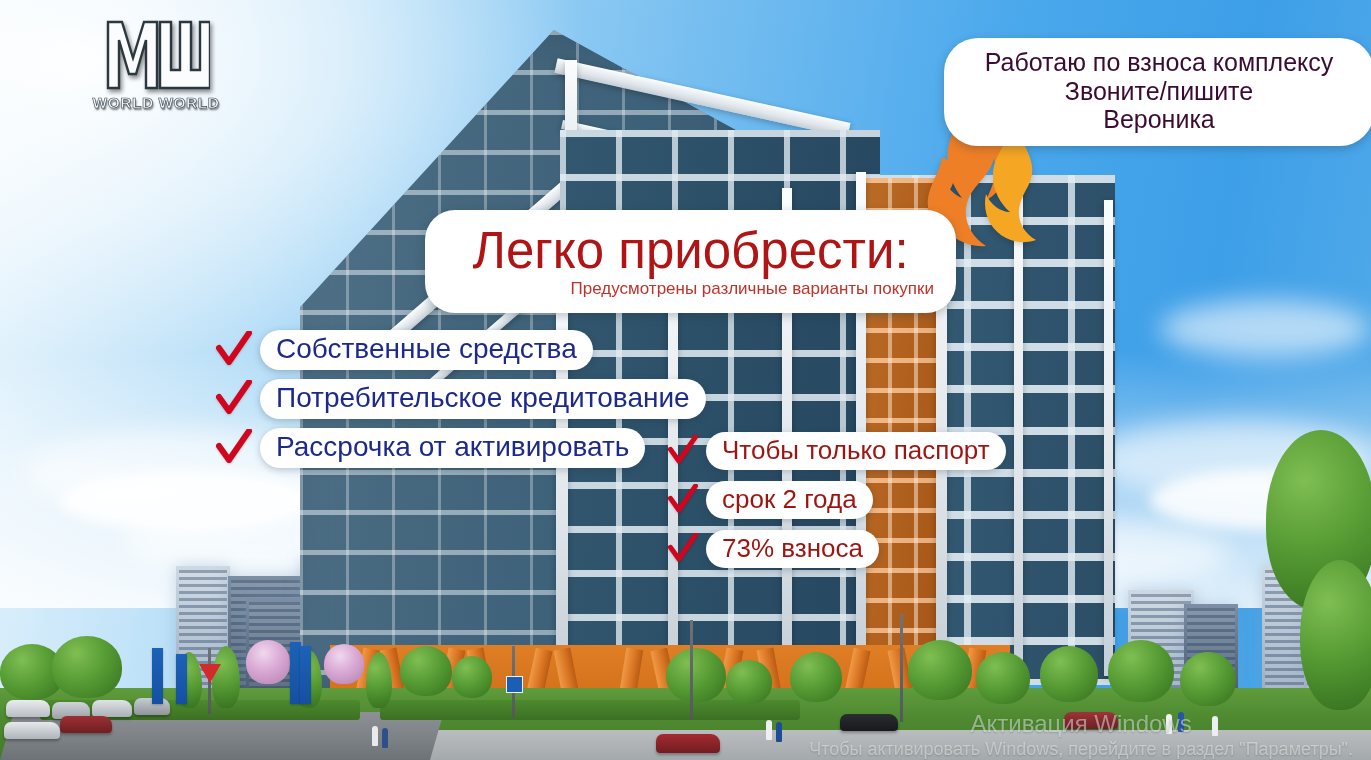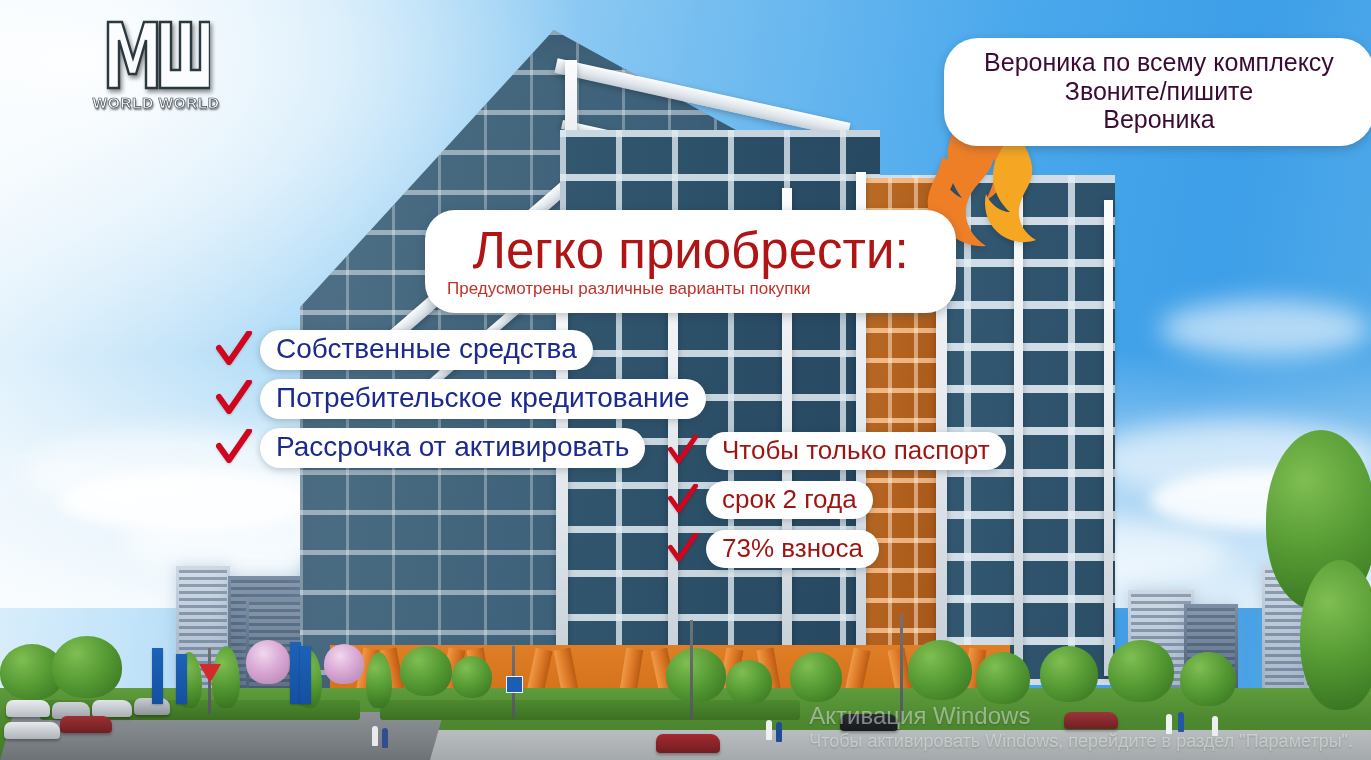--- a/index.html
+++ b/index.html
@@ -307,21 +307,21 @@
     font-size: 51px;
     line-height: 1.04;
     color: #b01414;
     text-align: center;
     white-space: nowrap;
   }
   .card-sub {
     margin-top: 2px;
     font-size: 17px;
     color: #c0322a;
-    text-align: left;
+    text-align: right;
     white-space: nowrap;
   }
 
   
   .check-row {
     position: absolute;
     display: flex;
     align-items: center;
     z-index: 54;
   }
@@ -345,22 +345,22 @@
   .pill-red {
     color: #9e1411;
     font-size: 26px;
     line-height: 1.16;
   }
 
   
   .watermark {
     position: absolute;
     right: 18px;
-    bottom: 8px;
-    text-align: left;
+    bottom: 0;
+    text-align: center;
     color: rgba(236,244,238,0.50);
     text-shadow: 0 1px 2px rgba(0,0,0,0.20);
     z-index: 60;
     pointer-events: none;
     margin-top: 39px;
   }
   .wm-title { font-size: 24px; line-height: 1.1; }
   .wm-sub { font-size: 18px; line-height: 1.15; margin-top: 2px; }
 </style>
 </head>
@@ -500,21 +500,21 @@
     <div class="logo-word">WORLD WORLD</div>
   </div>
 
   <svg class="flame" viewBox="0 0 124 190" aria-hidden="true">
     <path d="M62 4 C70 36 48 52 40 72 C31 94 36 118 50 136 C40 132 30 120 27 108 C18 124 16 146 28 162 C39 177 58 186 74 184 C56 172 50 154 56 138 C62 122 78 114 82 96 C86 112 80 126 74 138 C88 132 96 114 94 98 C92 78 76 62 70 44 C66 30 64 16 62 4 Z" fill="#ef7f26"></path>
     <path d="M96 52 C100 78 86 88 82 104 C78 122 86 140 98 150 C88 150 78 142 74 132 C70 150 78 168 94 176 C110 184 124 178 124 178 C110 170 104 156 108 142 C112 128 122 120 120 104 C118 88 104 70 96 52 Z" fill="#f5a623"></path>
     <path d="M30 96 C26 114 18 122 16 136 C14 152 22 166 34 172 C26 160 26 148 32 138 C38 128 44 120 42 108 C40 100 34 96 30 96 Z" fill="#ef7f26"></path>
   </svg>
 
   <div class="bubble bubble-contact">
-    <span class="ln">Вероника по всему комплексу</span>
+    <span class="ln">Работаю по взноса комплексу</span>
     <span class="ln">Звоните/пишите</span>
     <span class="ln">Вероника</span>
   </div>
 
   <div class="bubble card-main">
     <div class="card-title">Легко приобрести:</div>
     <div class="card-sub">Предусмотрены различные варианты покупки</div>
   </div>
 
   <div class="check-row" style="left:216px; top:379px;">

